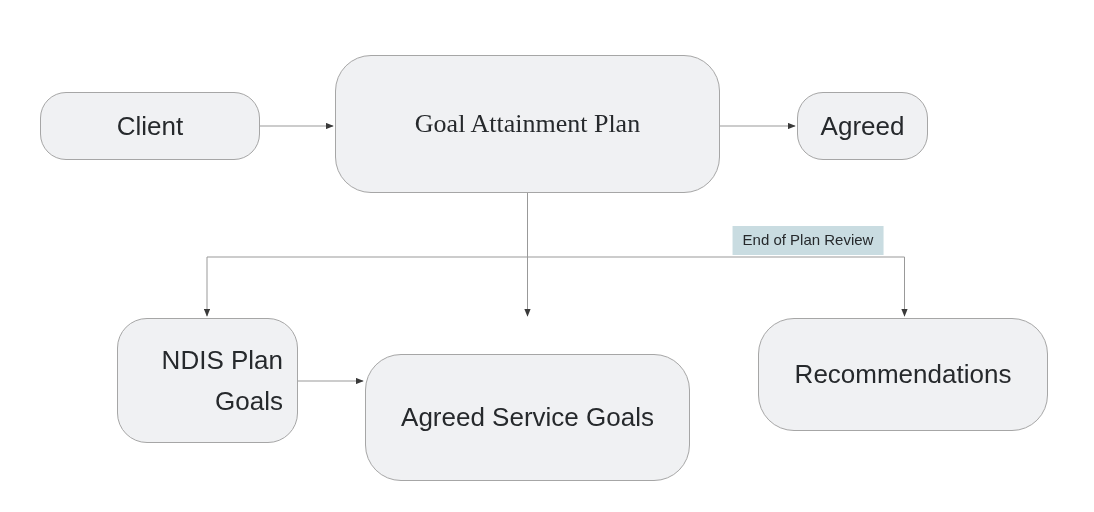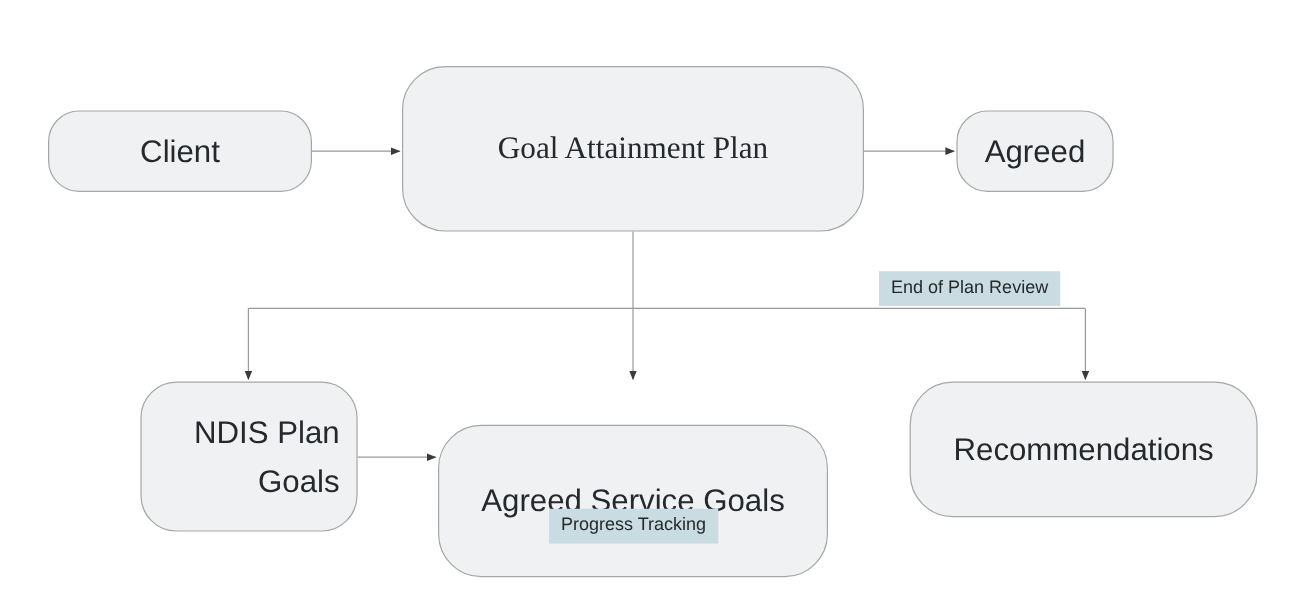--- a/index.html
+++ b/index.html
@@ -102,15 +102,14 @@
 
   <div class="node node-agreed">
     <span class="node-label">Agreed Service Goals</span>
   </div>
 
   <div class="node node-recommendations">
     <span class="node-label">Recommendations</span>
   </div>
 
   <div class="edge-label edge-label-eopr">End of Plan Review</div>
-  <div class="edge-label edge-label-pt">Progress Tracking</div>
 
 </div>
 
 </body></html>

